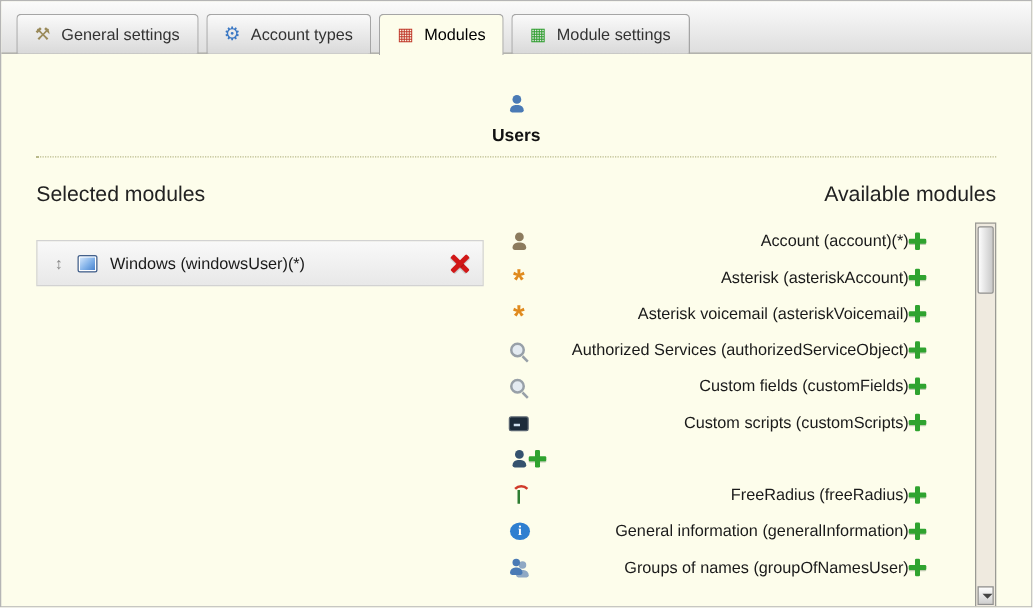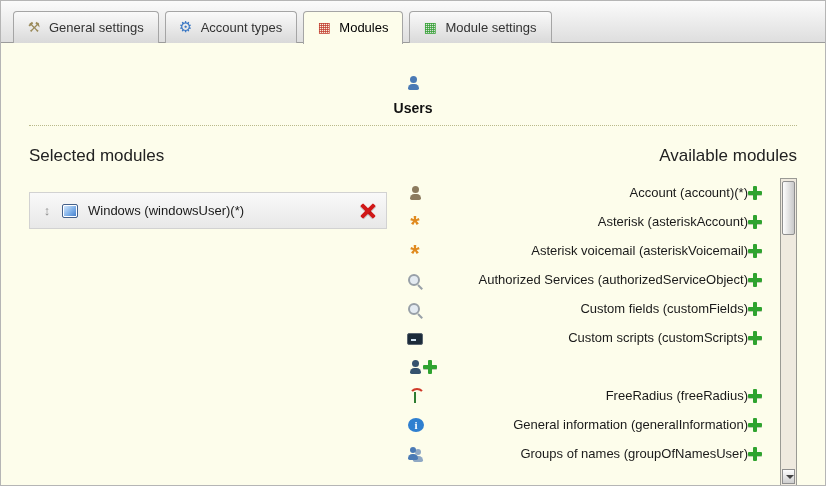--- a/index.html
+++ b/index.html
@@ -44,21 +44,21 @@
   .ic-win{display:inline-block;width:16px;height:14px;margin-left:8px;border:1px solid #44608a;border-radius:2px;
           background:linear-gradient(135deg,#dfeeff 0%,#7fb0e8 55%,#3c78c8 100%);box-shadow:inset 0 0 0 1px #ffffff;}
 
   .del{position:relative;width:16px;height:16px;cursor:pointer;flex:0 0 16px;}
   .del::before,.del::after{content:"";position:absolute;left:-1px;top:6px;width:18px;height:4px;
           background:#d11818;border-radius:1px;box-shadow:0 1px 0 rgba(0,0,0,.15);}
   .del::before{transform:rotate(45deg);}
   .del::after{transform:rotate(-45deg);}
 
   
-  .list-wrap{display:flex;margin-top:12px;}
+  .list-wrap{display:flex;margin-top:12px;gap:21px;}
   .avail-list{flex:1;padding-right:6px;}
   .avail-row{display:flex;align-items:center;height:29px;}
   .avail-label{flex:1;margin-left:9px;color:#1a1a1a;}
 
   .plus{position:relative;width:14px;height:14px;cursor:pointer;flex:0 0 14px;margin-right:12px;}
   .plus::before{content:"";position:absolute;left:0;top:5px;width:14px;height:4px;background:#2fa32f;border-radius:1px;box-shadow:0 1px 0 rgba(0,60,0,.25);}
   .plus::after{content:"";position:absolute;left:5px;top:0;width:4px;height:14px;background:#2fa32f;border-radius:1px;}
 
   
   .ic{position:relative;display:inline-block;width:16px;height:16px;flex:0 0 16px;}

